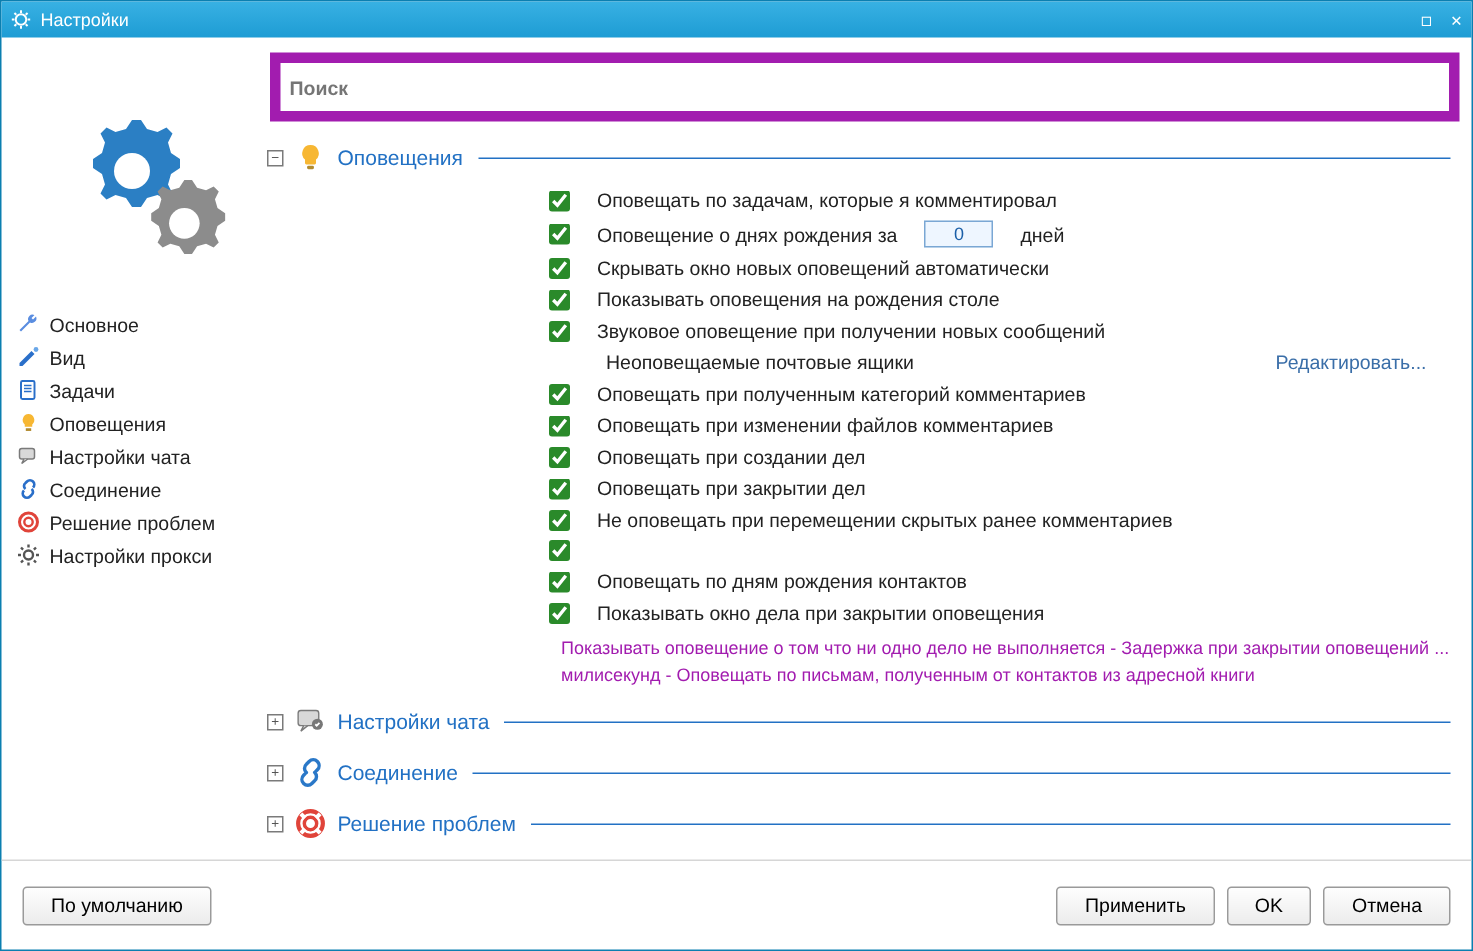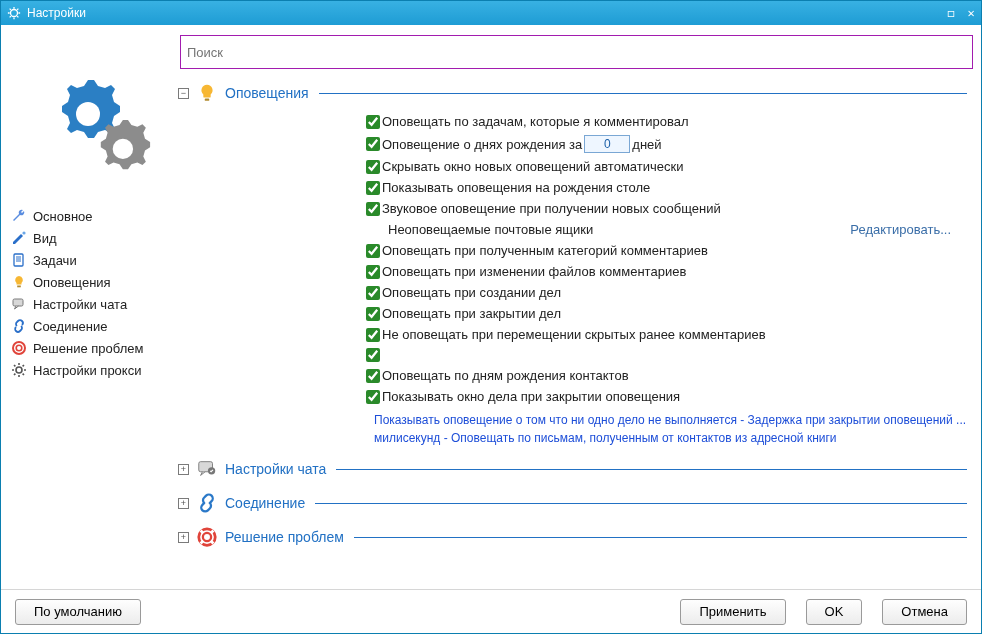--- a/index.html
+++ b/index.html
@@ -69,24 +69,25 @@
     flex:1;
     display:flex;
     flex-direction:column;
     padding:10px 8px 0 2px;
     overflow:hidden;
   }
   .search-row { padding:0 0 6px 2px; }
   .search-input {
     width:100%;
     height:24px;
-    border:1px solid #a21caf;
+    border:7px solid #a21caf;
     padding:16px 6px;
     font-size:13px;
     color:#555;
+    font-weight:bold;
   }
   .scroll {
     flex:1;
     overflow-y:auto;
     padding-right:6px;
   }
   .section {
     margin-top:6px;
   }
   .section-header {
@@ -107,21 +108,21 @@
   .sec-icon { width:24px; height:24px; display:flex; align-items:center; justify-content:center; }
   .sec-title { color:#2271c4; font-size:14px; }
   .sec-line { flex:1; height:1px; background:#2271c4; margin-left:4px; }
   .section-body {
     padding-left:172px;
     padding-top:6px;
   }
   .opt-row {
     display:flex;
     align-items:center;
-    gap:2px;
+    gap:18px;
     padding:3px 16px;
     color:#222;
   }
   .opt-row input[type=checkbox]{
     width:14px; height:14px;
     accent-color:#2a8a2a;
   }
   .inline-num {
     width:46px;
     height:18px;
@@ -130,32 +131,31 @@
     background:#eef6ff;
     color:#1a5fa8;
     font-size:12px;
   }
   .edit-link {
     color:#3a6ea8;
     cursor:pointer;
   }
   .note {
     font-size:12px;
-    color:#1d4ed8;
+    color:#a21caf;
     padding:4px 0 0 24px;
     line-height:1.5;
   }
   .collapsed-sections .section { margin-top:10px; }
   .footer {
-    height:44px;
+    height:60px;
     border-top:1px solid #d6d6d6;
     padding:8px 14px;
     display:flex;
     align-items:center;
-    gap:12px;
   }
   .btn {
     height:26px;
     border:1px solid #9a9a9a;
     background:linear-gradient(#fefefe,#ececec);
     border-radius:3px;
     padding:0 18px;
     font-size:13px;
     cursor:pointer;
   }

